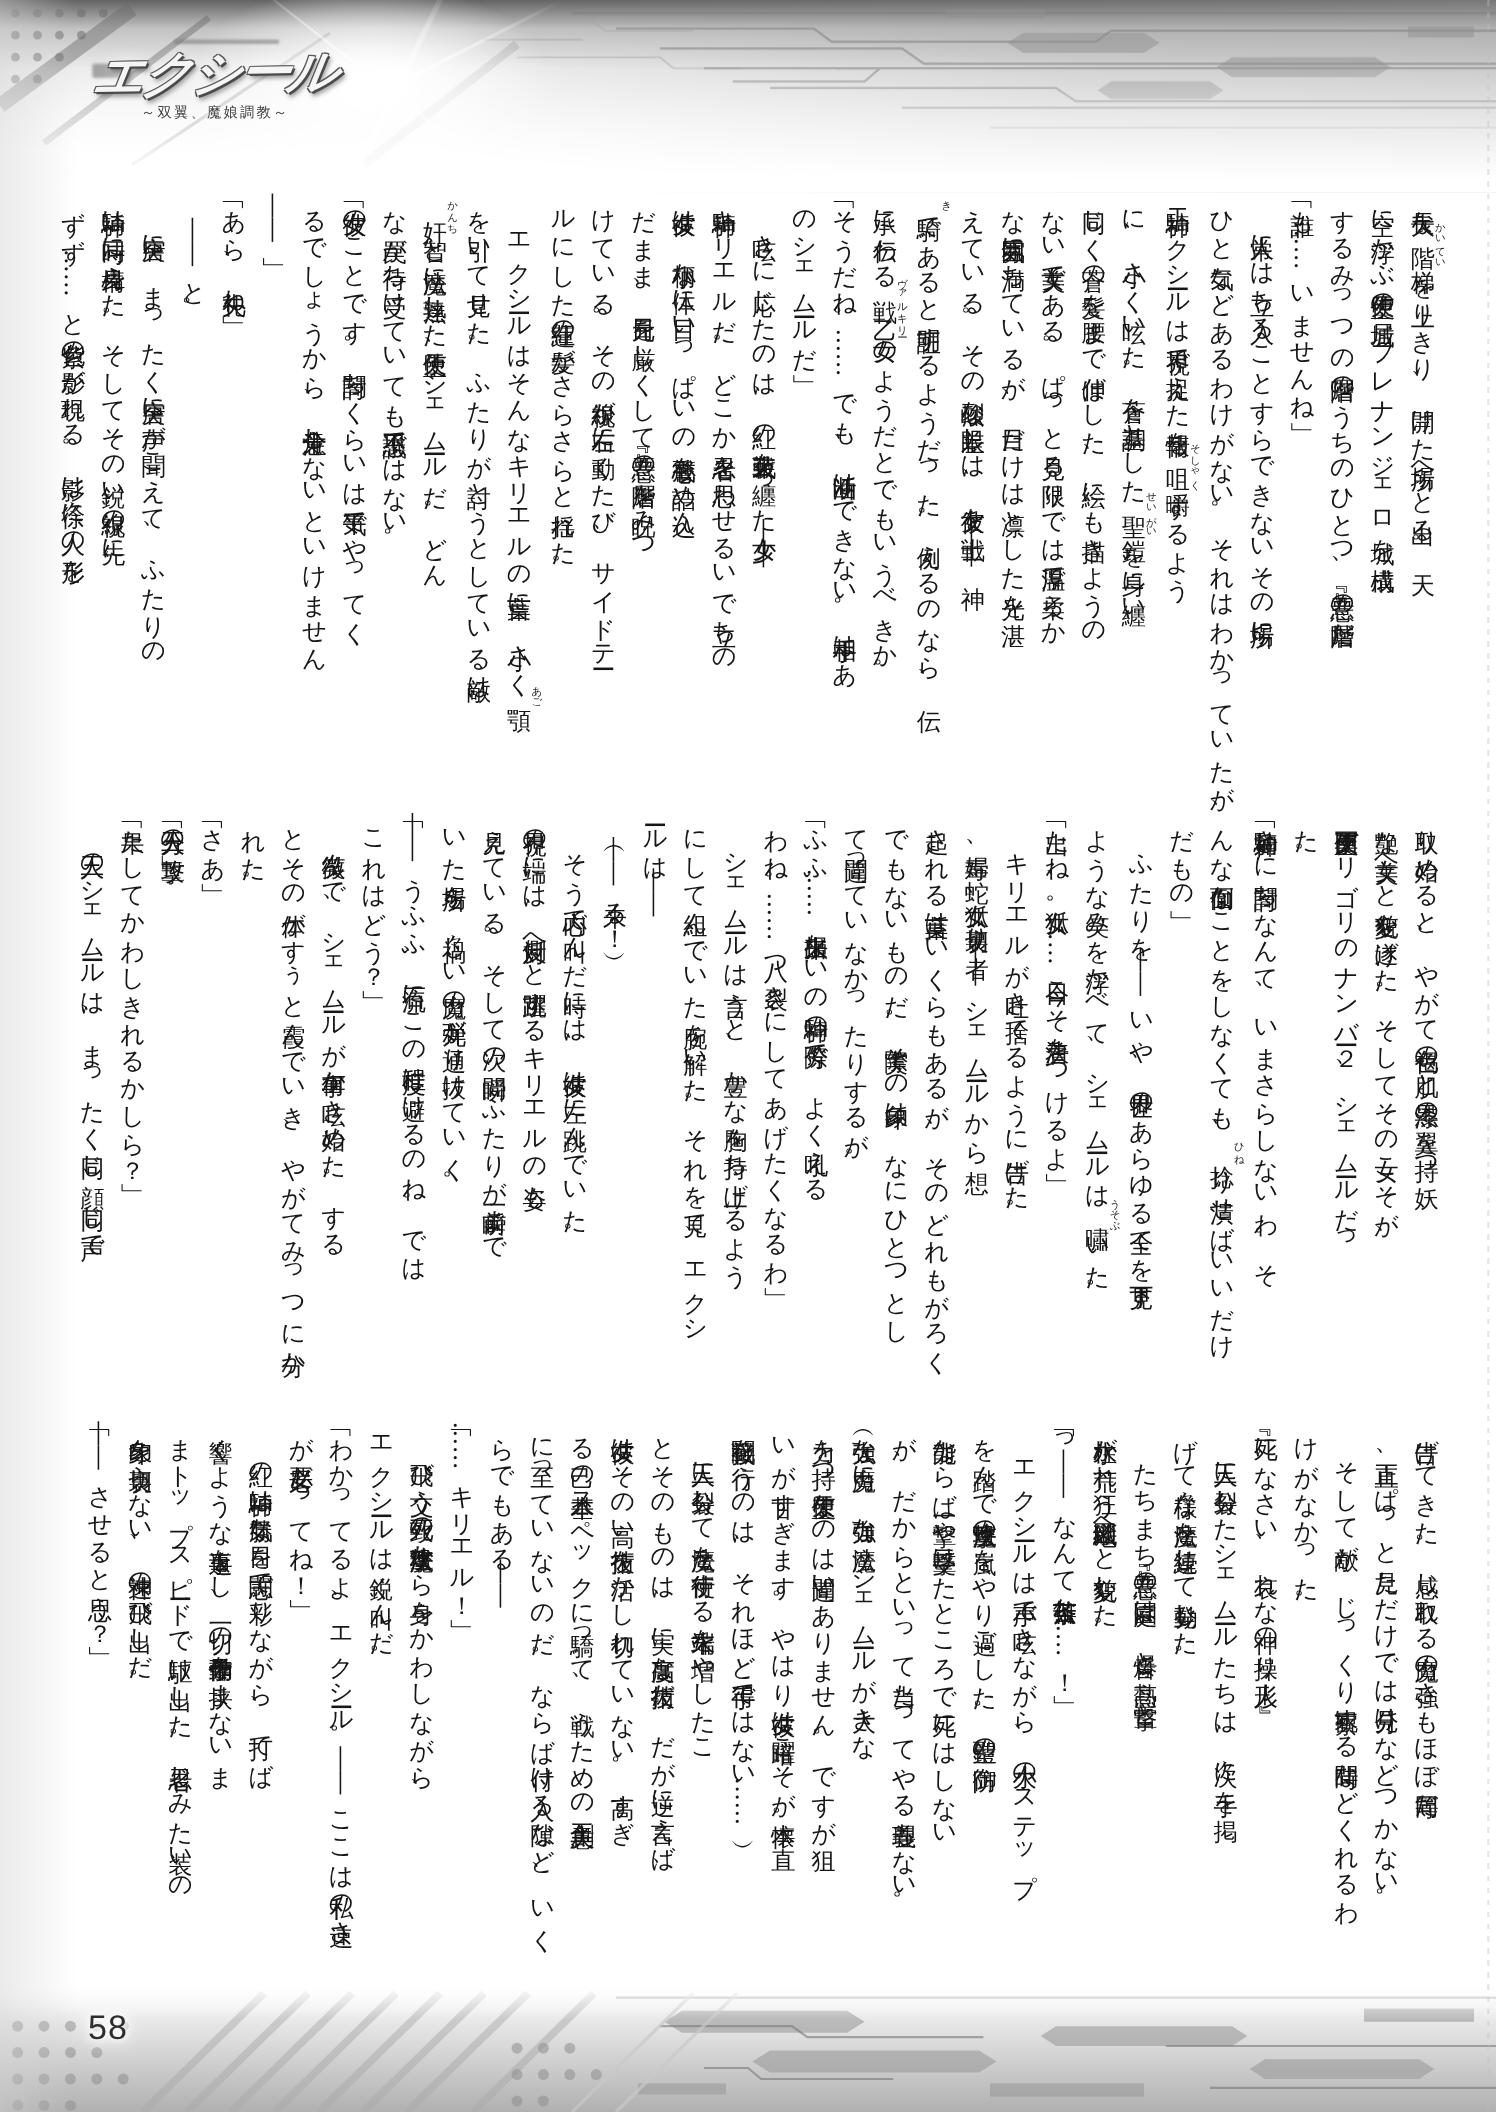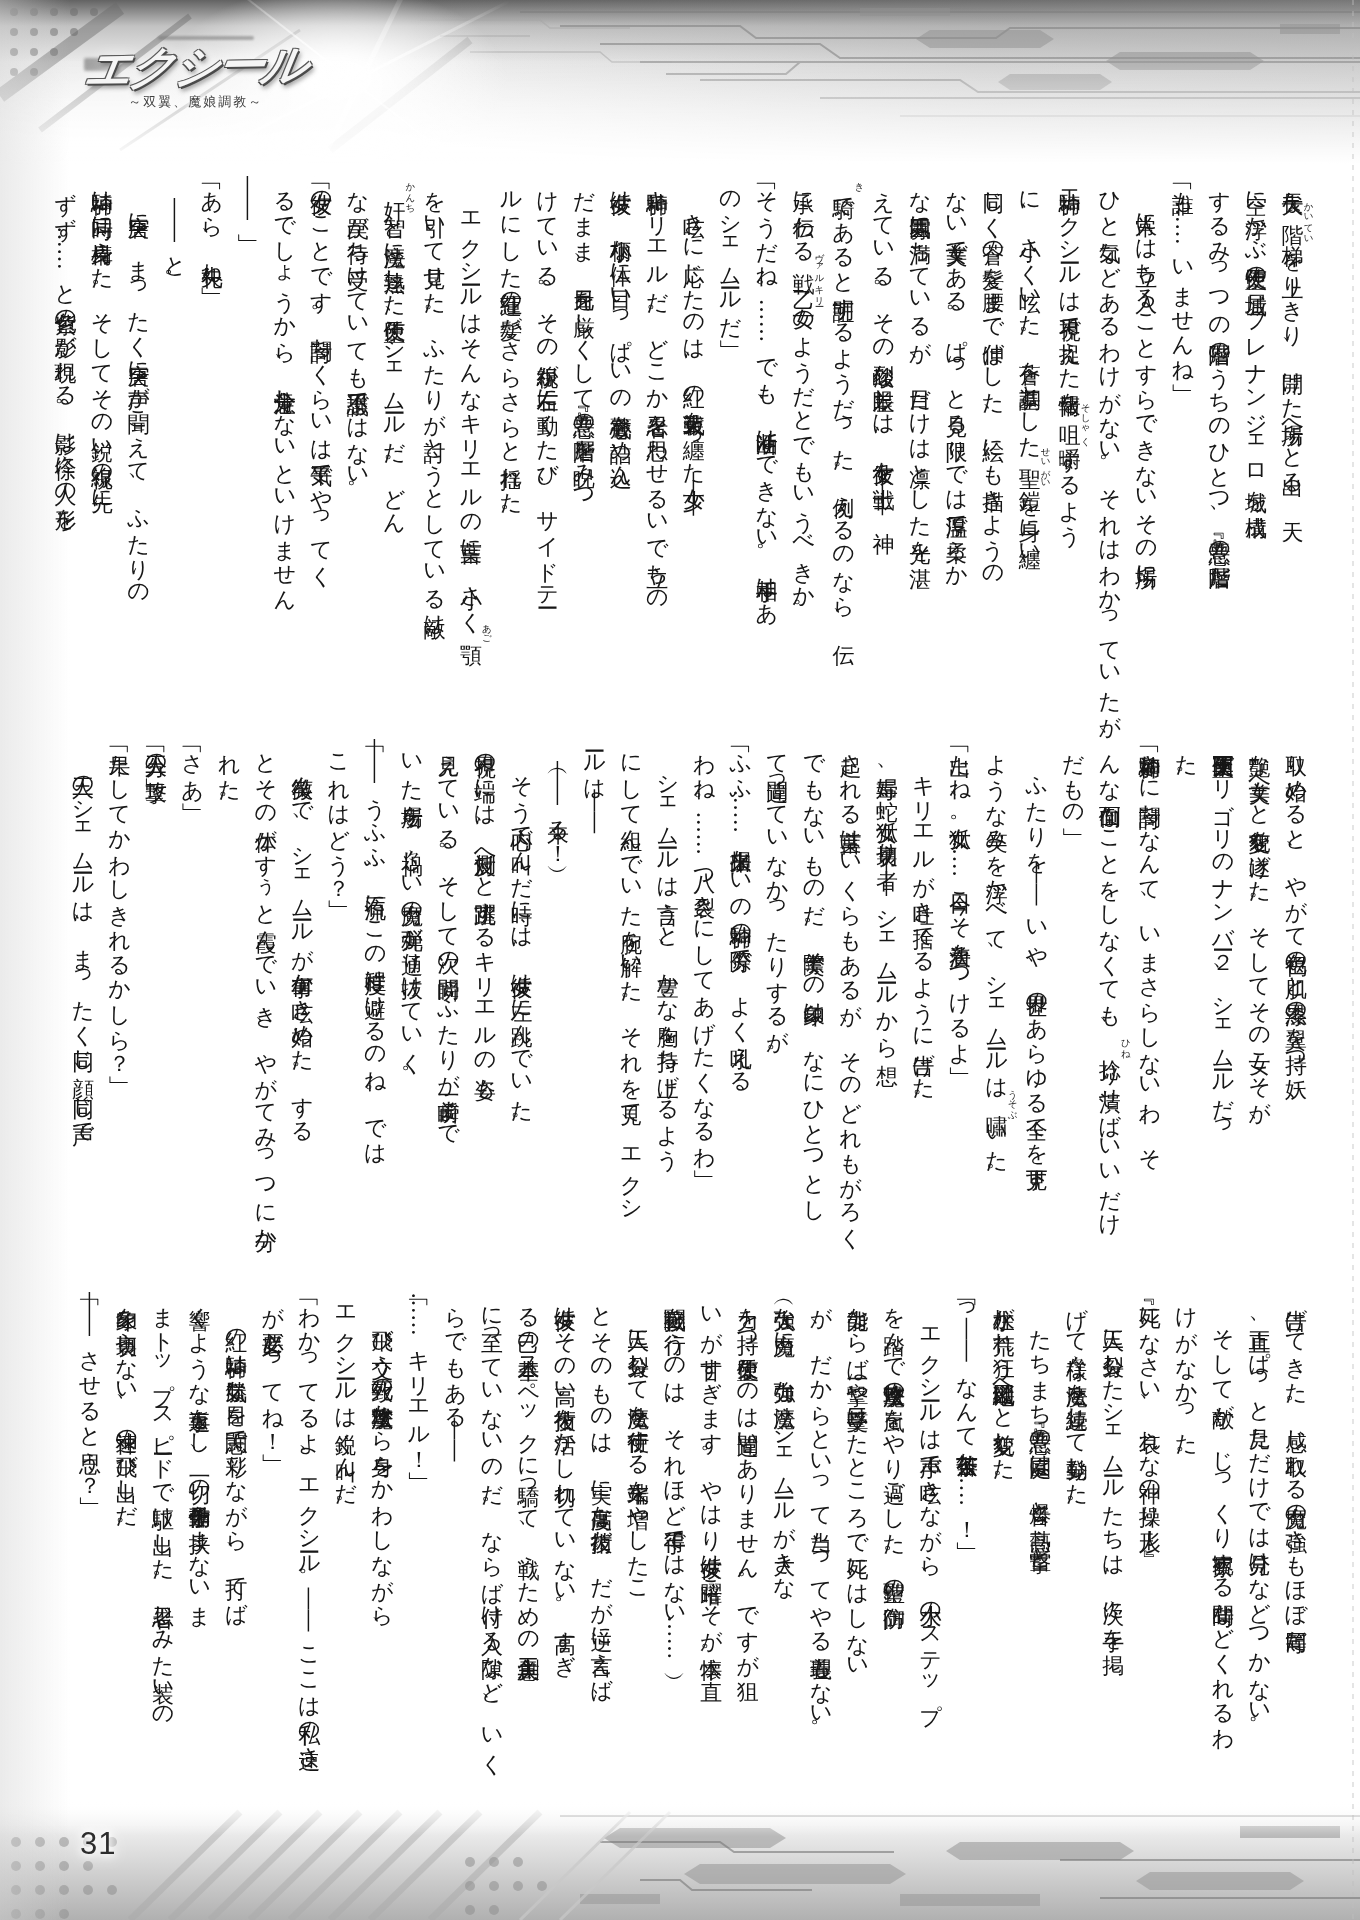--- a/index.html
+++ b/index.html
@@ -328,15 +328,15 @@
           <path d="M1100 96 h260"></path>
       </g>
       <g stroke="#c9c9c9" stroke-width="3" opacity="0.7">
         <path d="M520 118 L630 10"></path>
           <path d="M560 118 L670 10"></path>
       </g>
     </svg>
     <div class="footer-topfade"></div>
   </div>
 
-  <div class="page-number">31</div>
+  <div class="page-number">58</div>
   <div class="right-edge"></div>
 </div>
 
 </body></html>

